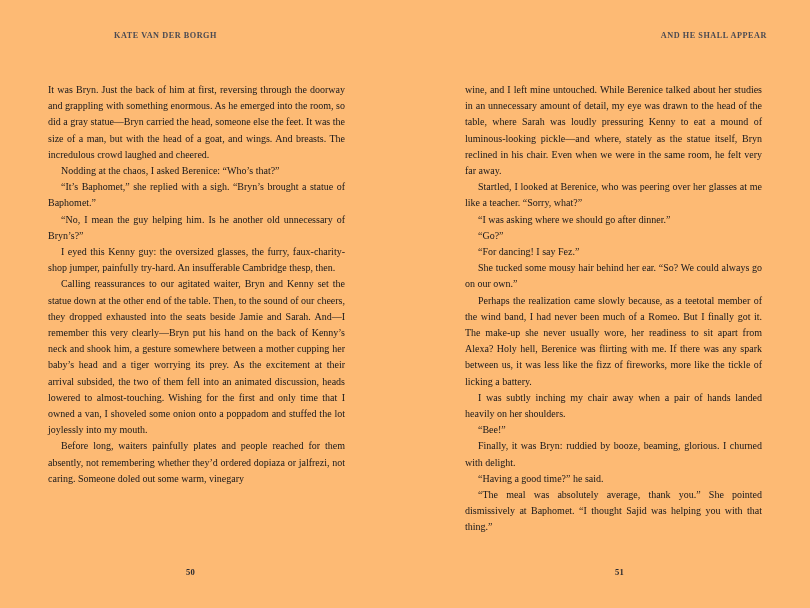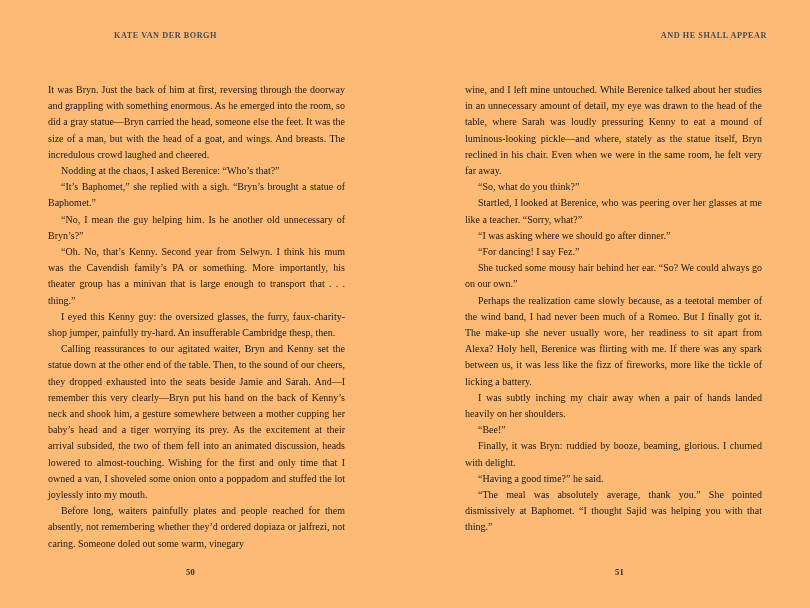--- a/index.html
+++ b/index.html
@@ -98,37 +98,36 @@
 <div class="spread">
 
   <div class="page page-left">
     <div class="running-head">KATE VAN DER BORGH</div>
 
     <div class="textblock" id="left-text">
         <p class="no-indent">It was Bryn. Just the back of him at first, reversing through the doorway and grappling with something enormous. As he emerged into the room, so did a gray statue—Bryn carried the head, someone else the feet. It was the size of a man, but with the head of a goat, and wings. And breasts. The incredulous crowd laughed and cheered.</p>
         <p>Nodding at the chaos, I asked Berenice: “Who’s that?”</p>
         <p>“It’s Baphomet,” she replied with a sigh. “Bryn’s brought a statue of Baphomet.”</p>
         <p>“No, I mean the guy helping him. Is he another old unnecessary of Bryn’s?”</p>
-        <p>“Oh. No, that’s Kenny. Second year from Selwyn. I think his mum was the Cavendish family’s PA or something. More importantly, his theater group has a minivan that is large enough to transport that . . . thing.”</p>
         <p>I eyed this Kenny guy: the oversized glasses, the furry, faux-charity-shop jumper, painfully try-hard. An insufferable Cambridge thesp, then.</p>
         <p>Calling reassurances to our agitated waiter, Bryn and Kenny set the statue down at the other end of the table. Then, to the sound of our cheers, they dropped exhausted into the seats beside Jamie and Sarah. And—I remember this very clearly—Bryn put his hand on the back of Kenny’s neck and shook him, a gesture somewhere between a mother cupping her baby’s head and a tiger worrying its prey. As the excitement at their arrival subsided, the two of them fell into an animated discussion, heads lowered to almost-touching. Wishing for the first and only time that I owned a van, I shoveled some onion onto a poppadom and stuffed the lot joylessly into my mouth.</p>
         <p>Before long, waiters painfully plates and people reached for them absently, not remembering whether they’d ordered dopiaza or jalfrezi, not caring. Someone doled out some warm, vinegary</p>
       </div>
 
     <div class="folio">50</div>
   </div>
 
   <div class="page page-right">
     <div class="running-head">AND HE SHALL APPEAR</div>
 
     <div class="textblock" id="right-text">
         <p class="no-indent">wine, and I left mine untouched. While Berenice talked about her studies in an unnecessary amount of detail, my eye was drawn to the head of the table, where Sarah was loudly pressuring Kenny to eat a mound of luminous-looking pickle—and where, stately as the statue itself, Bryn reclined in his chair. Even when we were in the same room, he felt very far away.</p>
-        <p>“So, what do you think?”</p>
         <p>Startled, I looked at Berenice, who was peering over her glasses at me like a teacher. “Sorry, what?”</p>
         <p>“I was asking where we should go after dinner.”</p>
+        <p>“Go?”</p>
         <p>“For dancing! I say Fez.”</p>
         <p>She tucked some mousy hair behind her ear. “So? We could always go on our own.”</p>
         <p>Perhaps the realization came slowly because, as a teetotal member of the wind band, I had never been much of a Romeo. But I finally got it. The make-up she never usually wore, her readiness to sit apart from Alexa? Holy hell, Berenice was flirting with me. If there was any spark between us, it was less like the fizz of fireworks, more like the tickle of licking a battery.</p>
         <p>I was subtly inching my chair away when a pair of hands landed heavily on her shoulders.</p>
         <p>“Bee!”</p>
         <p>Finally, it was Bryn: ruddied by booze, beaming, glorious. I churned with delight.</p>
         <p>“Having a good time?” he said.</p>
         <p>“The meal was absolutely average, thank you.” She pointed dismissively at Baphomet. “I thought Sajid was helping you with that thing.”</p>
       </div>
 

